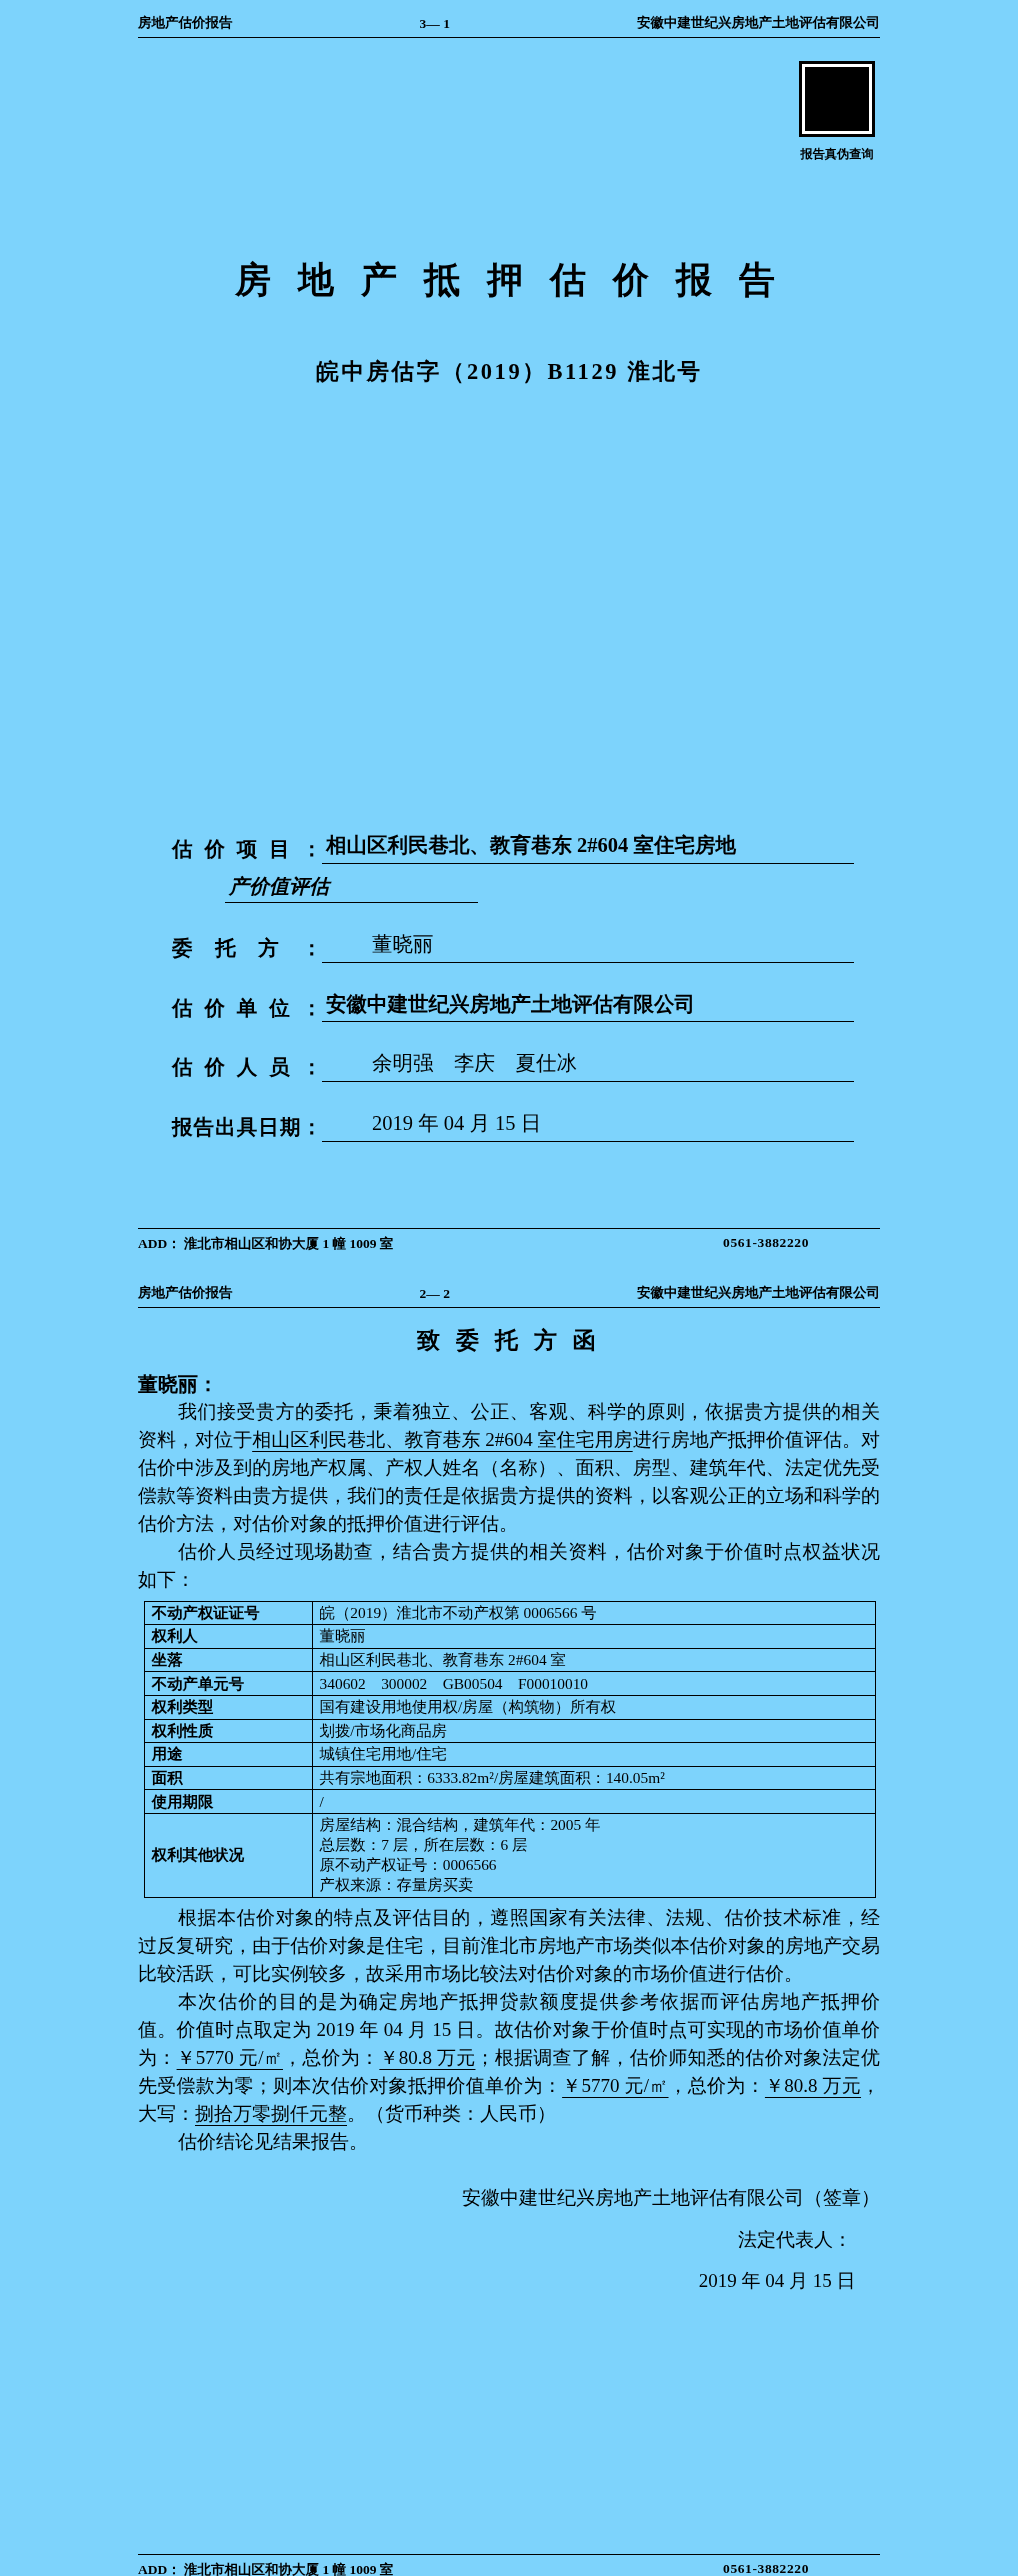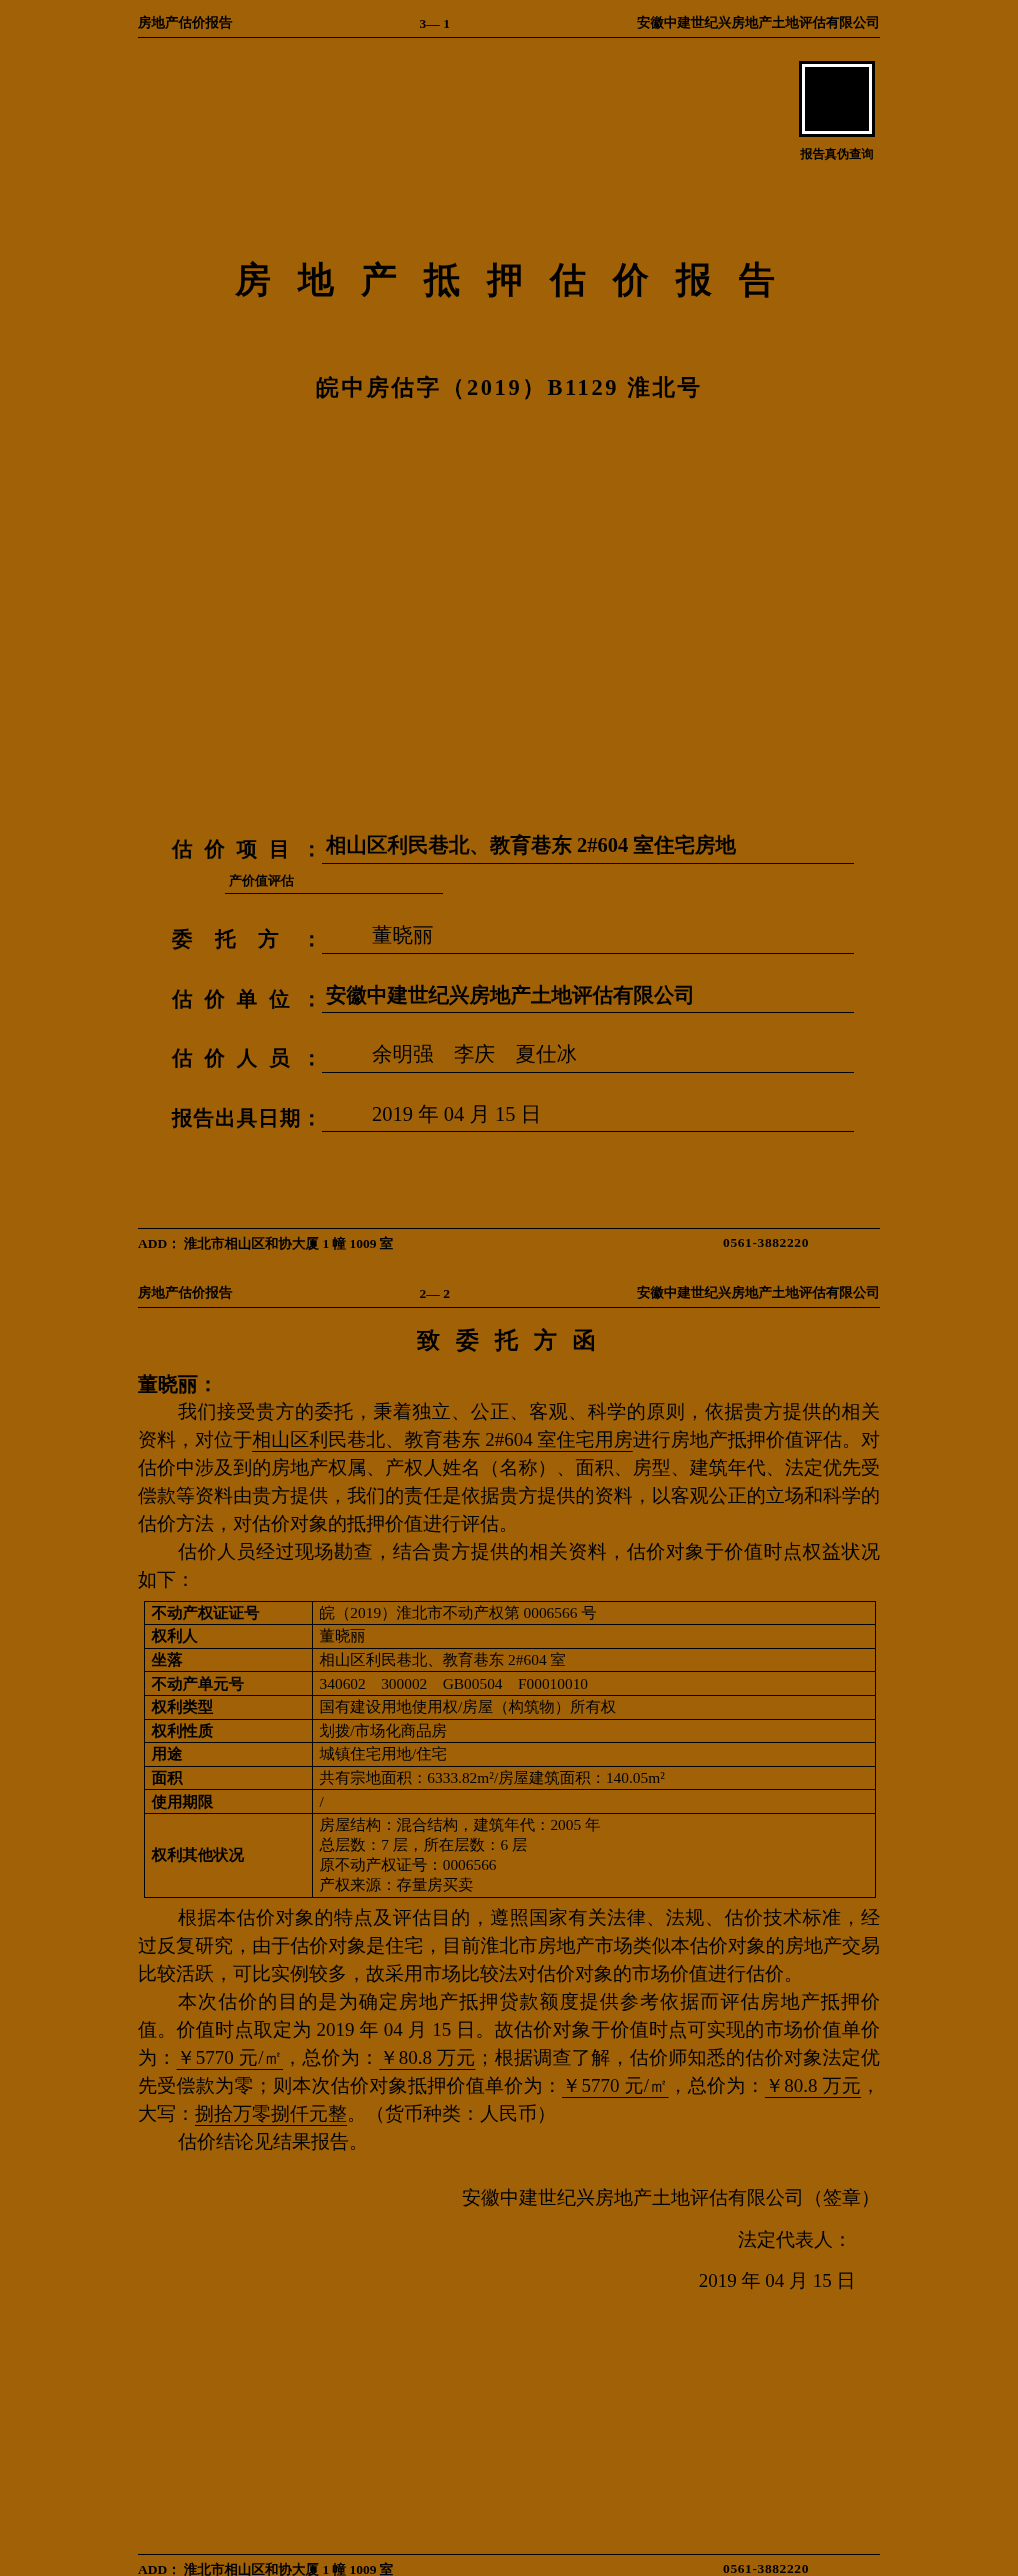--- a/index.html
+++ b/index.html
@@ -1,17 +1,17 @@
 <!DOCTYPE html>
 <html style="font-size:10.3px"><head>
 <meta charset="utf-8">
 <style>
   html,body{margin:0;padding:0;background:#ffffff;color:#000;}
   body{width:1019px;font-family:"Liberation Serif","DejaVu Serif",serif;}
-  .page{position:relative;width:1019px;background:#a16207;overflow:hidden;}
+  .page{position:relative;width:1019px;background:#7dd3fc;overflow:hidden;}
   .page1{height:1268px;}
   .page2{height:1308px;}
 
   
   .run-header{display:flex;justify-content:space-between;align-items:flex-end;
     font-size:13.5px;font-weight:bold;border-bottom:1.3px solid #000;padding-bottom:5.1px;}
   .page1 .run-header{position:absolute;top:14px;left:138px;right:139px;}
   .page-footer{position:absolute;left:138px;right:139px;border-top:1.3px solid #000;
     padding-top:6.4px;font-size:13.5px;font-weight:bold;display:flex;}
   .page1 .page-footer{top:1228px;}
@@ -26,34 +26,34 @@
   .qr>div.on{background:#000;}
   .finder{position:absolute;width:25px;height:25px;box-sizing:border-box;
     border:3.9px solid #000;background:#fff;}
   .finder::after{content:"";position:absolute;inset:2.6px;background:#000;}
   .f-tl{top:0;left:0}.f-tr{top:0;right:0}.f-bl{bottom:0;left:0}
   .qr-caption{margin-top:9px;font-size:12.2px;font-weight:bold;text-align:center;width:76px;}
 
   
   .main-title{position:absolute;top:256px;left:0;width:100%;margin:0;text-align:center;
     font-size:36px;font-weight:bold;letter-spacing:9px;white-space:nowrap;}
-  .report-no{position:absolute;top:372px;left:0;width:100%;text-align:center;
+  .report-no{position:absolute;top:356px;left:0;width:100%;text-align:center;
     font-size:22.5px;font-weight:bold;letter-spacing:2.6px;}
   .fields{position:absolute;top:832px;left:172px;right:165px;}
   .field-row{display:flex;align-items:flex-end;margin-bottom:28px;}
   .field-row.mb-sm{margin-bottom:9px;}
   .flabel{flex:0 0 150px;font-size:20.5px;font-weight:bold;line-height:1.35;
     text-align:justify;text-align-last:justify;}
   .fvalue{flex:1;border-bottom:1.3px solid #000;font-size:20.5px;line-height:1.3;
     padding:0 2.6px 3.9px 3.9px;white-space:nowrap;}
   .fvalue.vbold{font-weight:bold;}
   .fvalue.offset{padding-left:50px;}
   .row-cont{margin-left:53px;}
-  .fvalue-cont{display:inline-block;border-bottom:1.3px solid #000;font-size:13px;
-    font-weight:bold;line-height:1.3;padding:0 149px 3.9px 3.9px;}
+  .fvalue-cont{display:inline-block;border-bottom:1.3px solid #000;font-size:20px;
+    font-weight:bold;line-height:1.3;padding:0 149px 3.9px 3.9px;font-style:italic;}
 
   
   .content{position:absolute;top:16px;left:138px;right:139px;}
   .letter-title{margin:16.7px 0 0 0;text-align:center;font-size:23px;font-weight:bold;letter-spacing:5.1px;}
   .salutation{margin-top:15.4px;font-size:20px;font-weight:bold;}
   .para{margin:0;font-size:19px;line-height:28px;text-align:justify;text-indent:40px;}
   .b{font-weight:normal;}
   .u{text-decoration:underline;text-decoration-thickness:1.3px;text-underline-offset:4.5px;}
 
   .cert-table{border-collapse:collapse;margin:6.4px 0 6.4px 6.4px;width:732px;font-size:15.4px;padding-left:28px;}

